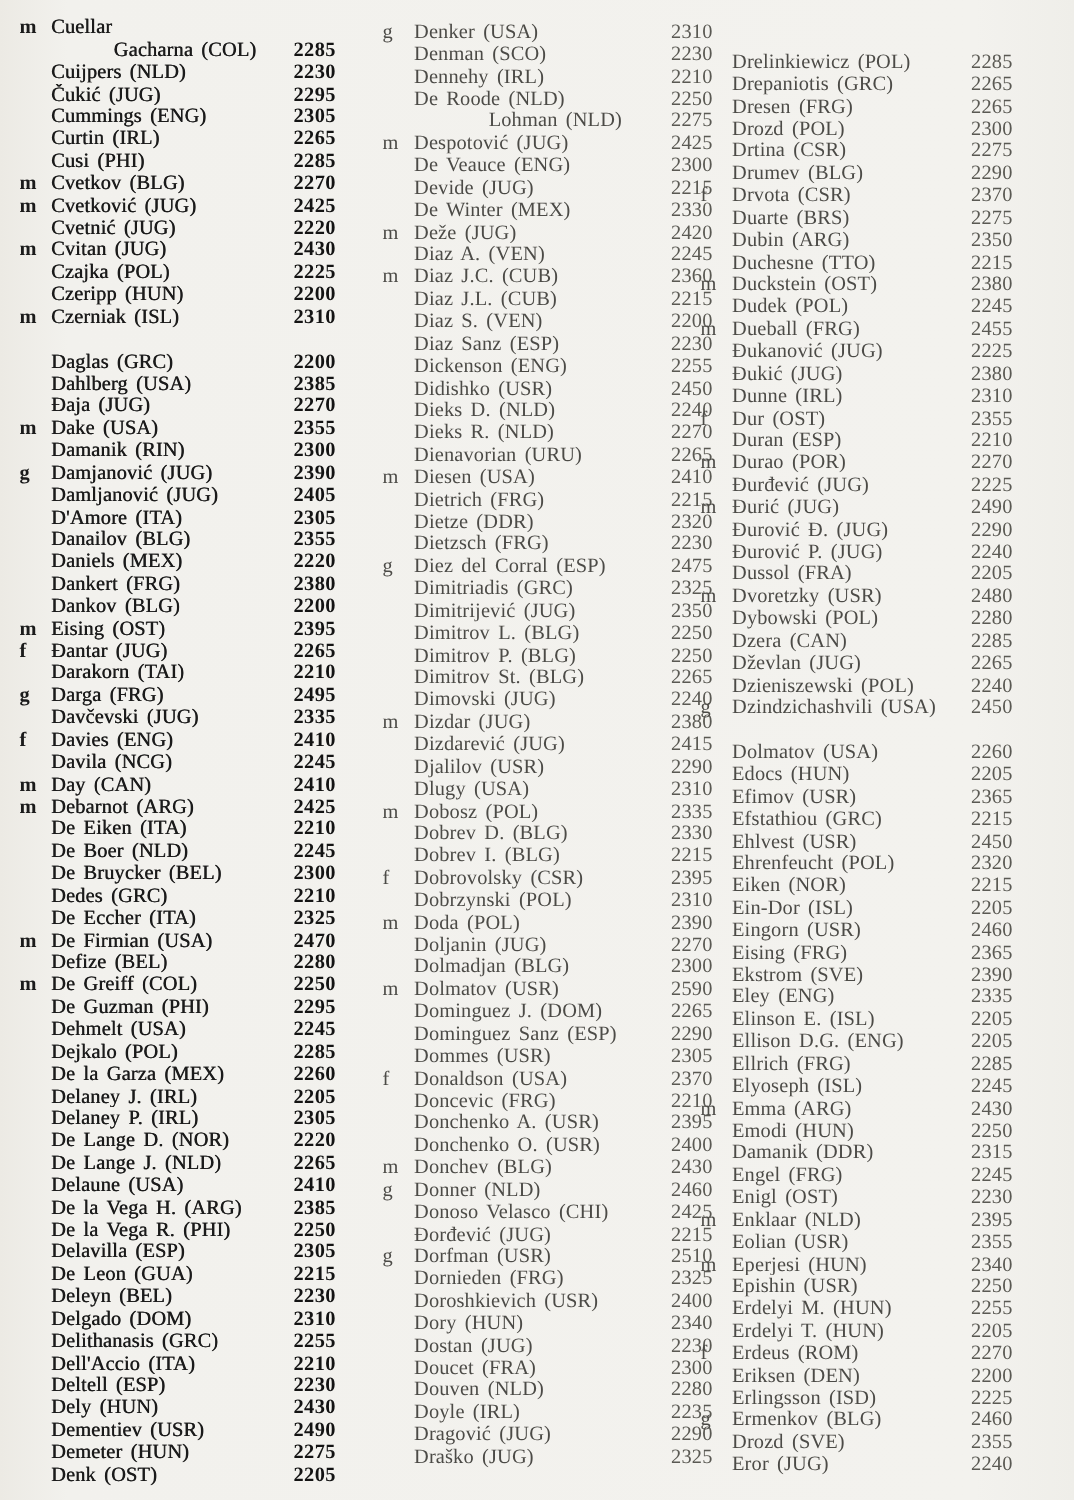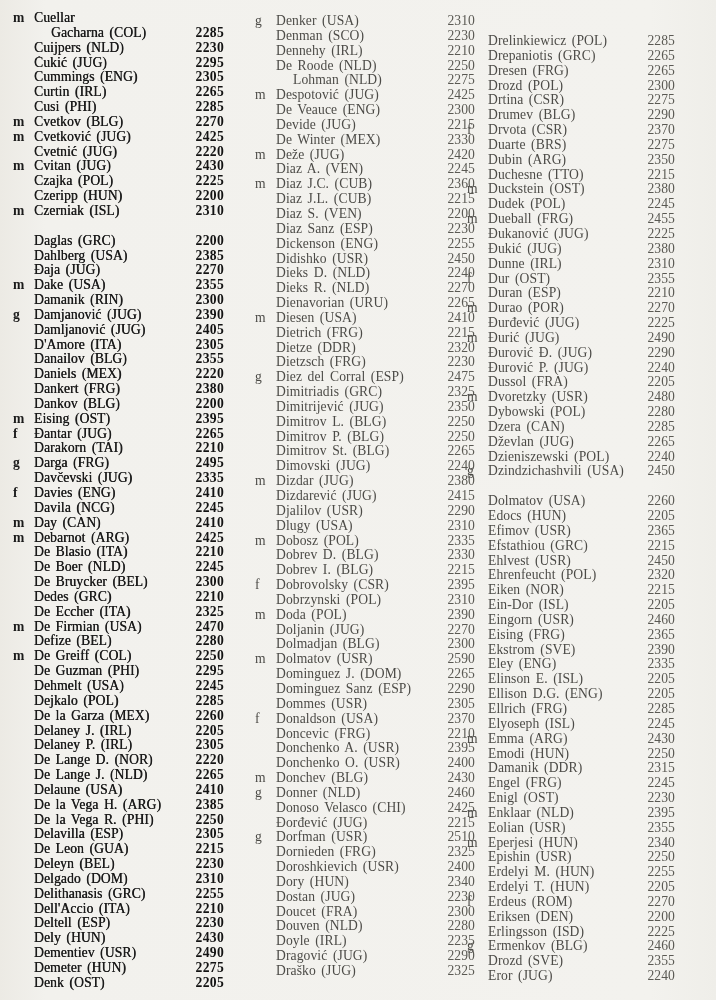--- a/index.html
+++ b/index.html
@@ -21,21 +21,21 @@
   .row {
     display:flex;
     height:14.85px; line-height:14.9px;
     font-size:13.6px;
     white-space:nowrap;
     letter-spacing:0.1px;
   }
   .pfx { flex:none; width:21px; }
   .nm  { flex:1; overflow:hidden; word-spacing:2px; }
   .rt  { flex:none; text-align:right; font-variant-numeric:lining-nums; }
-  .row.indent .nm { padding-left:17px; }
+  .row.indent .nm { padding-left:17px;text-align:center; }
   
   .col1 .pfx { font-weight:bold; }
   .col1 .nm  { text-shadow:0.3px 0 0 currentColor; }
   .col1 .rt  { font-weight:bold; color:#131313; letter-spacing:0.3px; }
   .col2 .rt, .col3 .rt { color:#5a5953; }
 </style>
 </head>
 <body>
 
 <div class="page">
@@ -211,21 +211,21 @@
         <span class="nm">Day (CAN)</span>
         <span class="rt">2410</span>
       </div>
       <div class="row">
         <span class="pfx">m</span>
         <span class="nm">Debarnot (ARG)</span>
         <span class="rt">2425</span>
       </div>
       <div class="row">
         <span class="pfx"></span>
-        <span class="nm">De Blasio (ITA)</span>
+        <span class="nm">De Eiken (ITA)</span>
         <span class="rt">2210</span>
       </div>
       <div class="row">
         <span class="pfx"></span>
         <span class="nm">De Boer (NLD)</span>
         <span class="rt">2245</span>
       </div>
       <div class="row">
         <span class="pfx"></span>
         <span class="nm">De Bruycker (BEL)</span>

